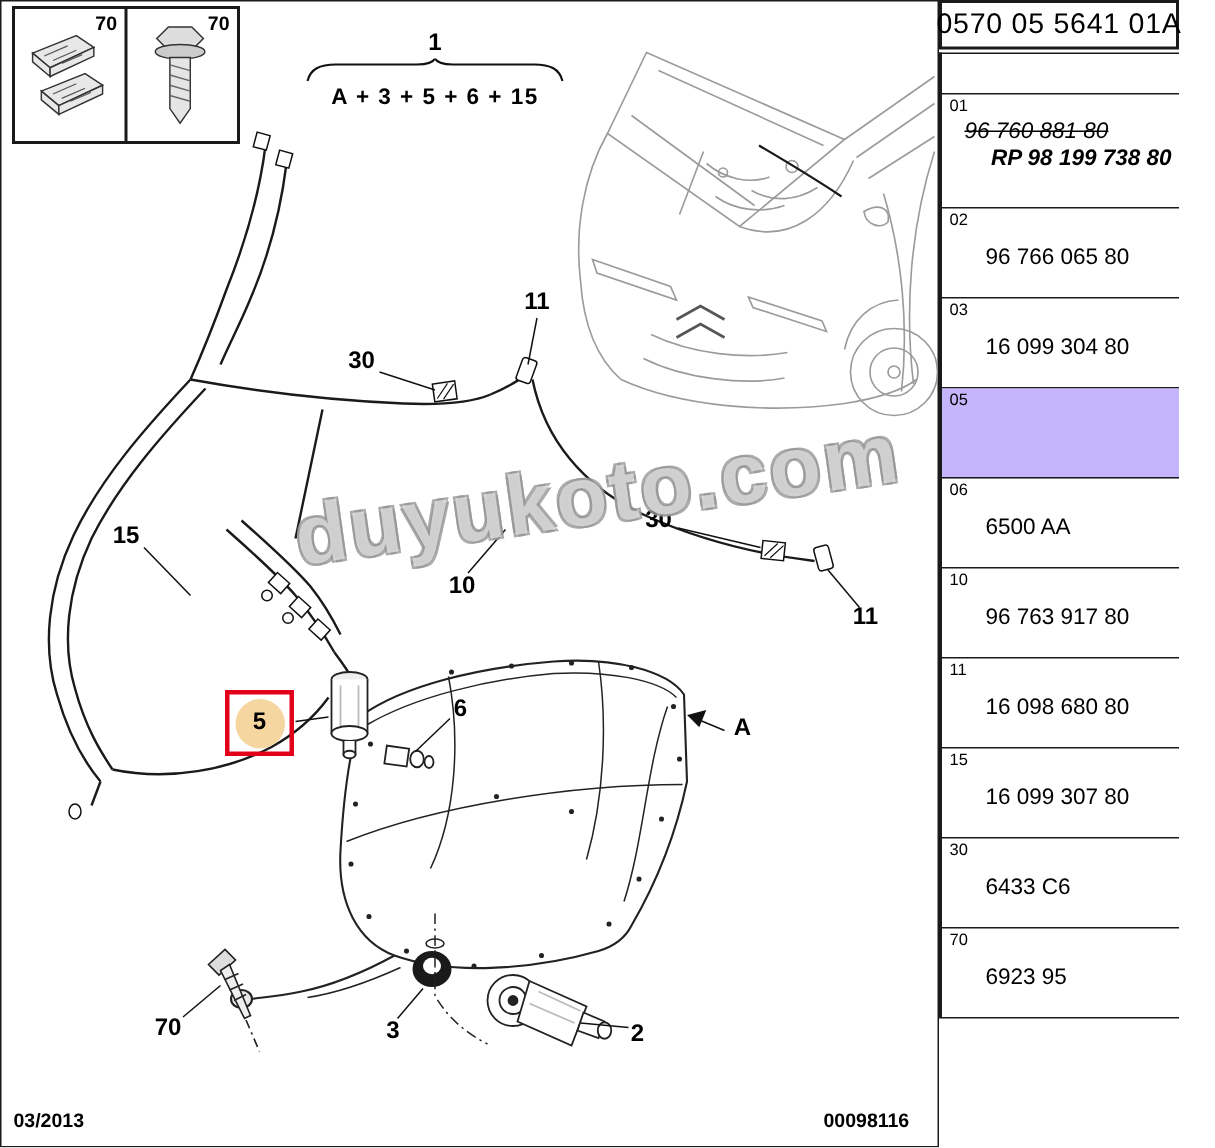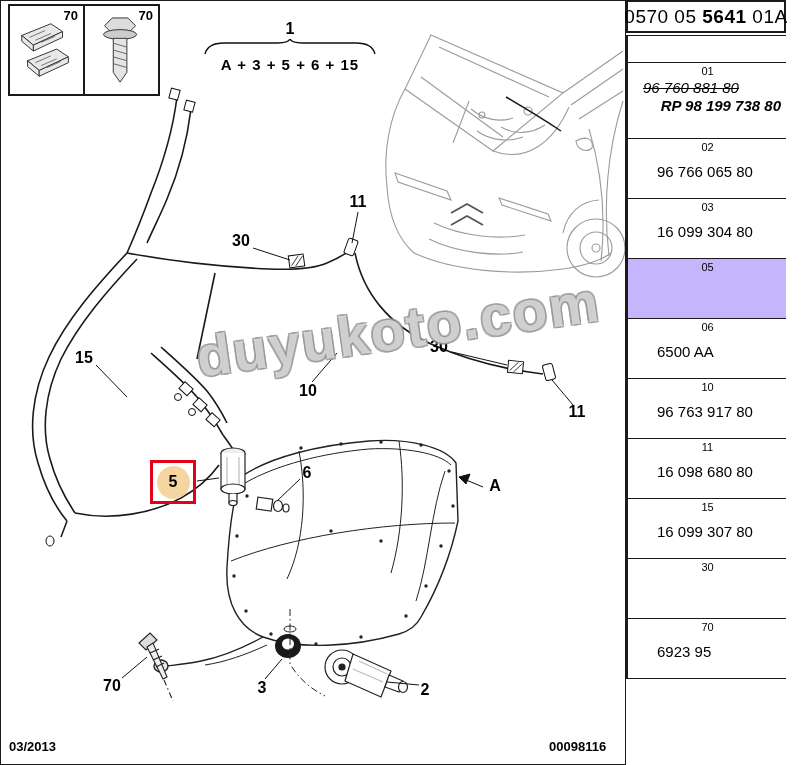--- a/index.html
+++ b/index.html
@@ -41,29 +41,29 @@
                          -1.5px 1.5px 0 rgba(150,150,150,0.8), 1.5px 1.5px 0 rgba(150,150,150,0.8); }
 
   .date   { position:absolute; left:8px;  bottom:10px; font-weight:bold; font-size:13px; }
   .docnum { position:absolute; left:548px; bottom:10px; font-weight:bold; font-size:13px; }
 
   
   .panel { position:absolute; left:626px; top:0; width:160px; height:765px; background:#fff; }
   .panel-header { height:33px; border:2px solid #1a1a1a; box-sizing:border-box;
              display:flex; align-items:center; justify-content:center;
              font-size:19px; letter-spacing:0.5px; white-space:pre; }
-  .panel-header .bold { font-weight:bold;text-align:center; }
+  .panel-header .bold { font-weight:normal;text-align:center; }
   .parts-table { position:absolute; top:35px; left:0; right:0;
              border-left:2px solid #1a1a1a; border-top:1px solid #1a1a1a; }
   .spacer-row { height:26px; border-bottom:1px solid #1a1a1a; }
   .part-row { position:relative; height:60px; border-bottom:1px solid #1a1a1a;
              box-sizing:border-box; padding:2px 4px 0 5px; cursor:pointer; }
   .part-row.tall { height:76px; }
   .part-row.highlighted { background:#c4b5fd; }
-  .part-ref { font-size:11px; line-height:1.1;text-align:center; }
+  .part-ref { font-size:11px; line-height:1.1; }
   .part-number { font-size:15px; font-weight:normal; margin:10px 0 0 24px; }
   .part-number.superseded { font-weight:normal; font-style:italic;
              text-decoration:line-through; margin:2px 0 0 10px; }
   .part-replacement { font-size:15px; font-weight:bold; font-style:italic;
              text-align:right; margin-top:1px; padding-right:1px; }
 </style>
 </head>
 <body>
 
 <div class="page">
@@ -361,20 +361,21 @@
   </div>
 
   <div class="part-row">
     <div class="part-ref">15</div>
     <div class="part-number">16 099 307 80</div>
 
   </div>
 
   <div class="part-row">
     <div class="part-ref">30</div>
+    <div class="part-number">6433 C6</div>
 
   </div>
 
   <div class="part-row">
     <div class="part-ref">70</div>
     <div class="part-number">6923 95</div>
 
   </div>
 </div>
     </div>

